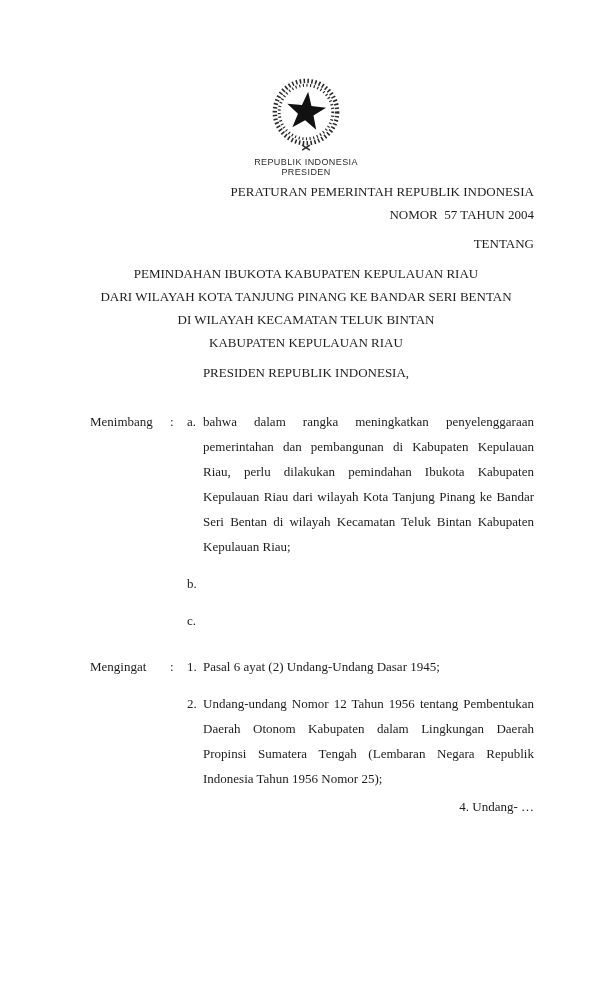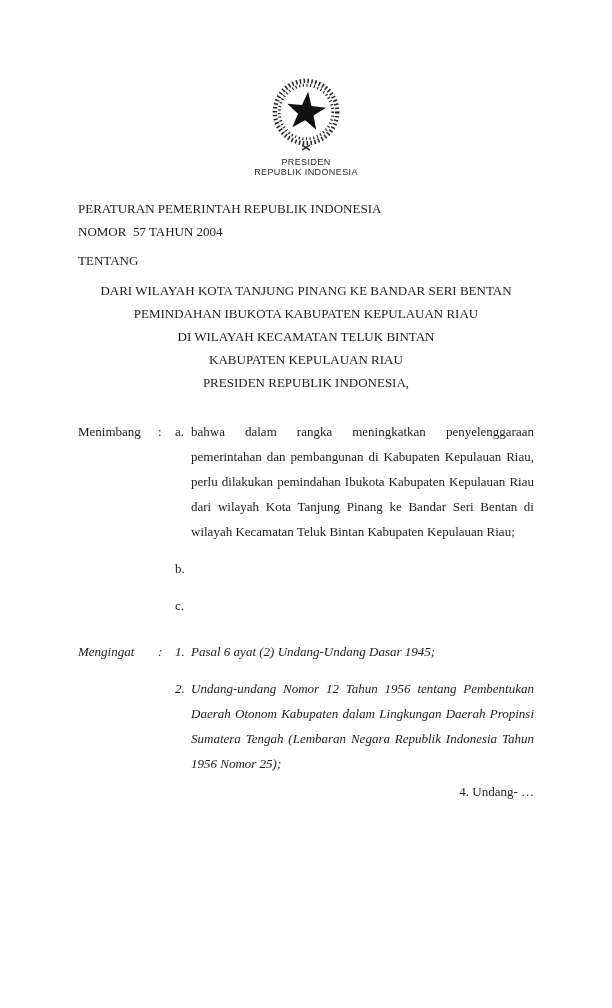--- a/index.html
+++ b/index.html
@@ -18,32 +18,33 @@
   .emblem{text-align:center;line-height:0;}
   .emblem svg{display:inline-block;}
   .emblem-caption{
     margin-top:5px;
     font-family:"Liberation Sans", "DejaVu Sans", sans-serif;
     font-size:9px;
     line-height:10px;
     letter-spacing:.4px;
     color:#2a2a2a;
   }
-  .doc-header{margin-top:20px;text-align:left;line-height:23px;}
+  .doc-header{margin-top:3px;text-align:right;line-height:23px;}
   .doc-header .nomor{white-space:pre;}
   .doc-header .tentang{margin-top:6px;}
   .doc-title{margin-top:7px;text-align:center;line-height:23px;}
-  .salutation{text-align:center;line-height:23px;}
+  .salutation{margin-top:7px;text-align:center;line-height:23px;}
   .section{margin-top:25px;}
-  .section.mengingat{margin-top:21px;font-style:italic;}
+  .section.mengingat{margin-top:21px;}
   .row{
     display:grid;
     grid-template-columns:80px 17px 16px 1fr;
     line-height:25px;
     margin-bottom:12px;
+    margin-left:12px;
   }
   .row:last-child{margin-bottom:0;}
   .col-text{text-align:justify;}
   .catchword{
     margin-top:3px;
     text-align:right;
     line-height:25px;
     white-space:pre;
   }
 </style>
@@ -53,34 +54,34 @@
 <div class="page">
 
   <div class="emblem">
     <svg width="78" height="76" viewBox="0 0 80 78">
       <circle cx="40" cy="37" r="32" fill="none" stroke="#2a2a2a" stroke-width="4.5" stroke-dasharray="1.6 2.4"></circle>
       <circle cx="40" cy="37" r="27.5" fill="none" stroke="#2a2a2a" stroke-width="3" stroke-dasharray="1.2 2.6"></circle>
       <path d="M36 71 l8 5 M44 71 l-8 5" stroke="#2a2a2a" stroke-width="1.6" fill="none"></path>
       <polygon points="40,16 44.9,30.2 60,30.5 48,39.6 52.3,54 40,45.4 27.7,54 32,39.6 20,30.5 35.1,30.2" fill="#111111" transform="rotate(6 40 37)"></polygon>
     </svg>
     <div class="emblem-caption">
+      <div>REPUBLIK INDONESIA</div>
       <div>PRESIDEN</div>
-      <div>REPUBLIK INDONESIA</div>
     </div>
   </div>
 
   <div class="doc-header">
     <div>PERATURAN PEMERINTAH REPUBLIK INDONESIA</div>
     <div class="nomor">NOMOR  57 TAHUN 2004</div>
     <div class="tentang">TENTANG</div>
   </div>
 
   <div class="doc-title">
+    <div>PEMINDAHAN IBUKOTA KABUPATEN KEPULAUAN RIAU</div>
     <div>DARI WILAYAH KOTA TANJUNG PINANG KE BANDAR SERI BENTAN</div>
-    <div>PEMINDAHAN IBUKOTA KABUPATEN KEPULAUAN RIAU</div>
     <div>DI WILAYAH KECAMATAN TELUK BINTAN</div>
     <div>KABUPATEN KEPULAUAN RIAU</div>
   </div>
 
   <div class="salutation">PRESIDEN REPUBLIK INDONESIA,</div>
 
   <div class="section menimbang">
     <div class="row">
       <div class="col-label">Menimbang</div>
       <div class="col-colon">:</div>

